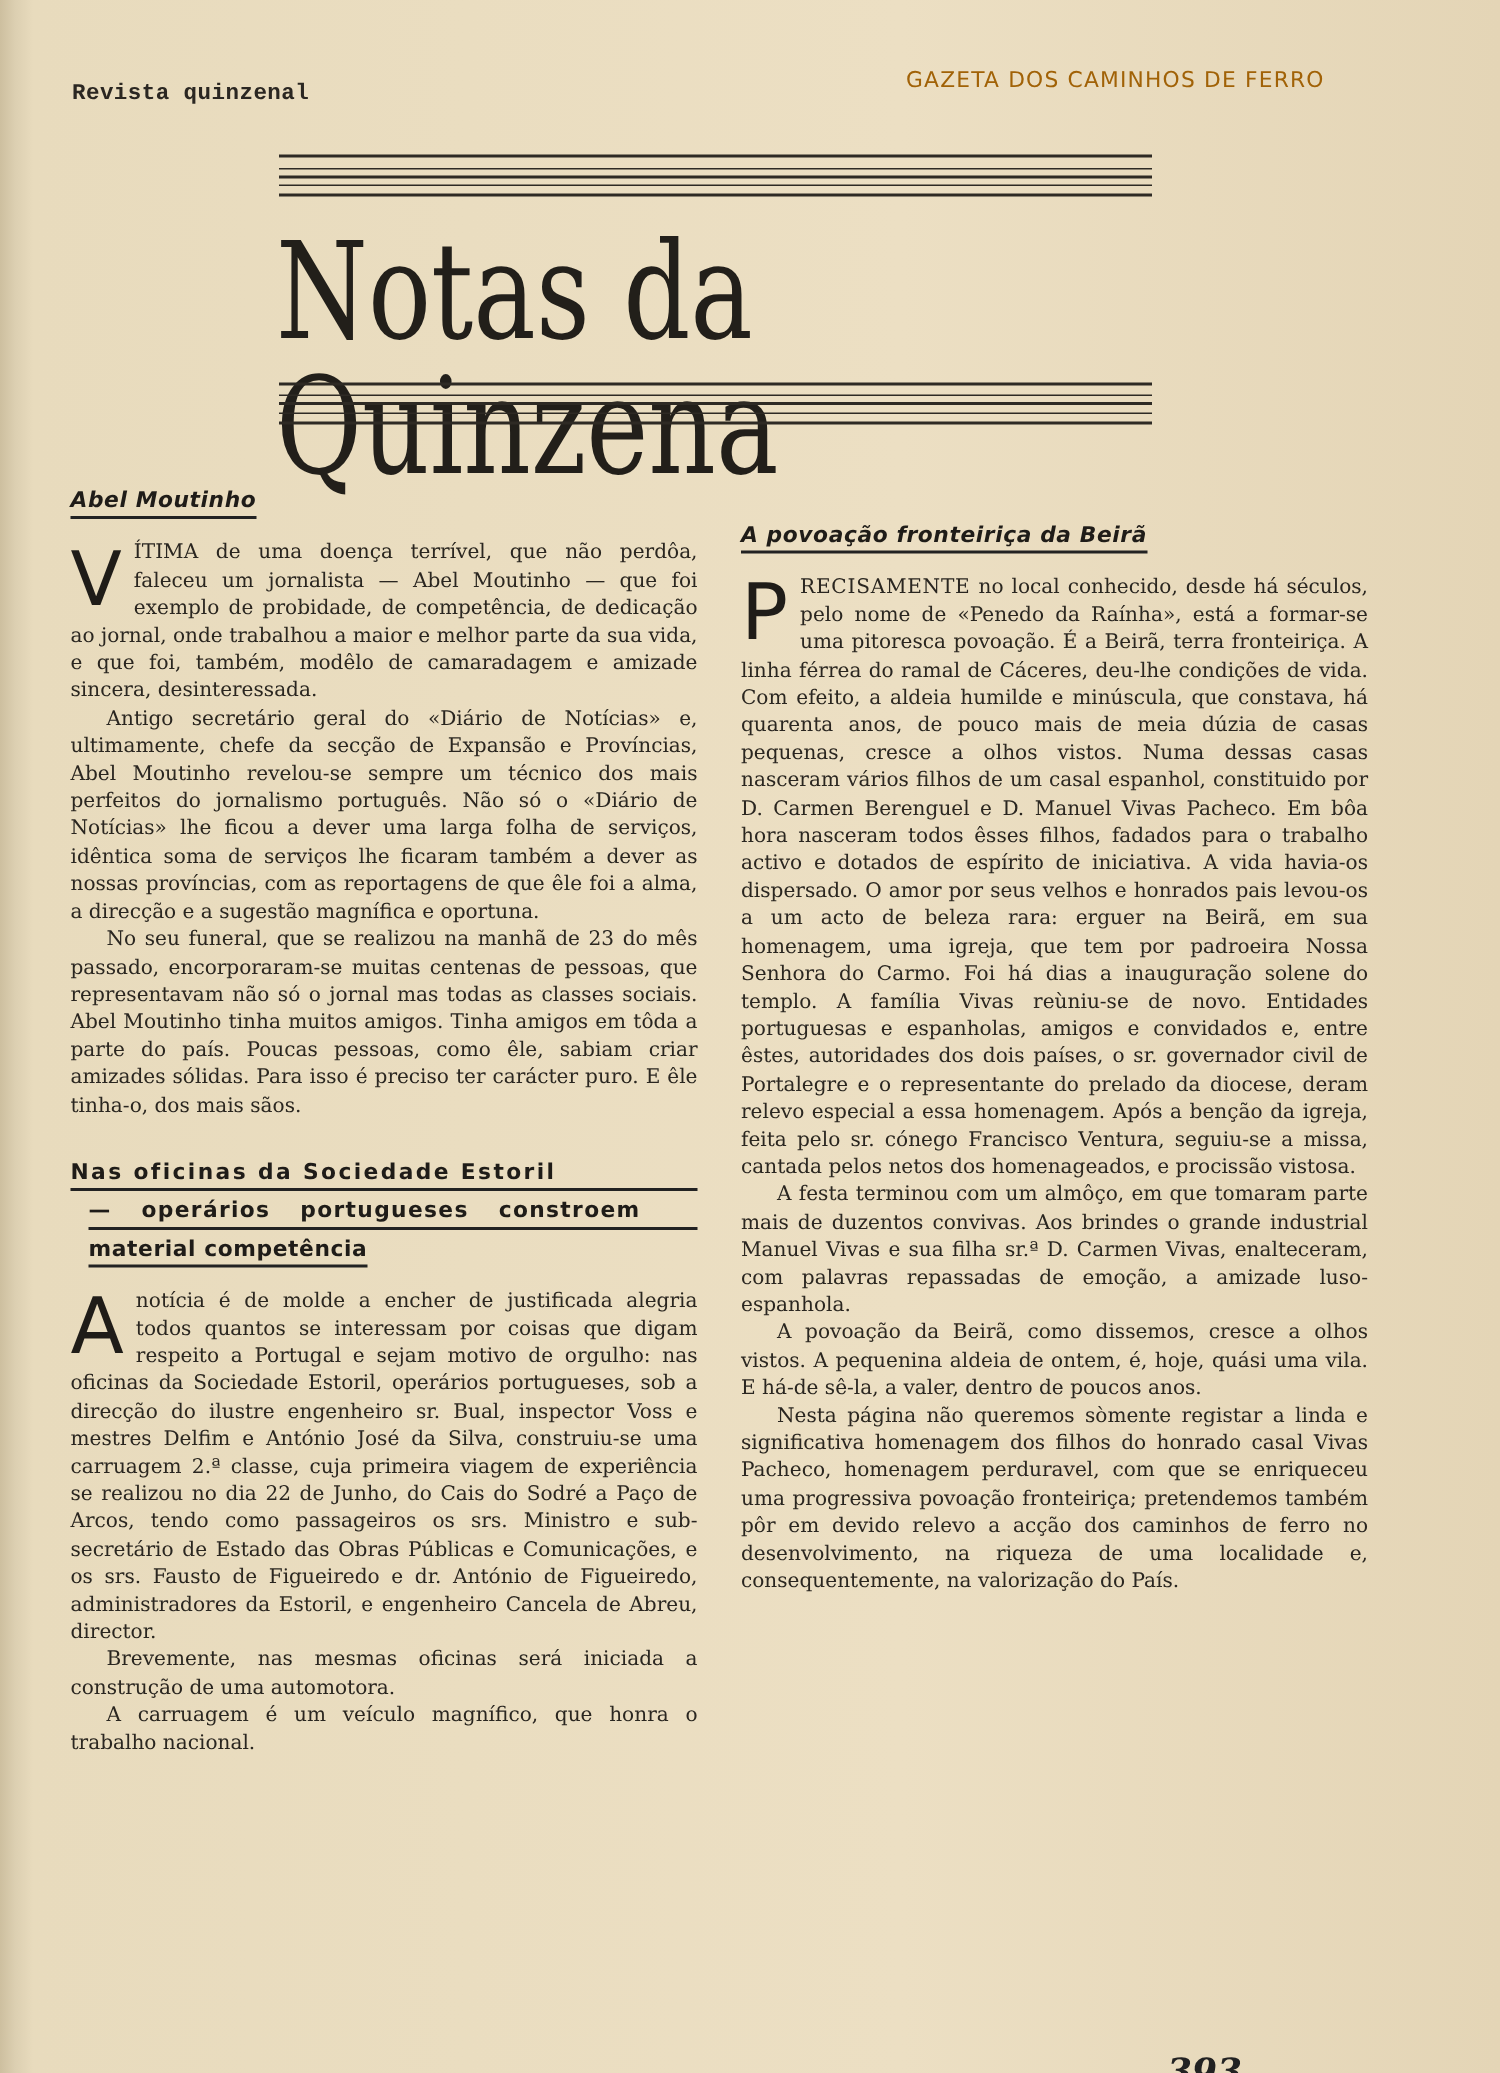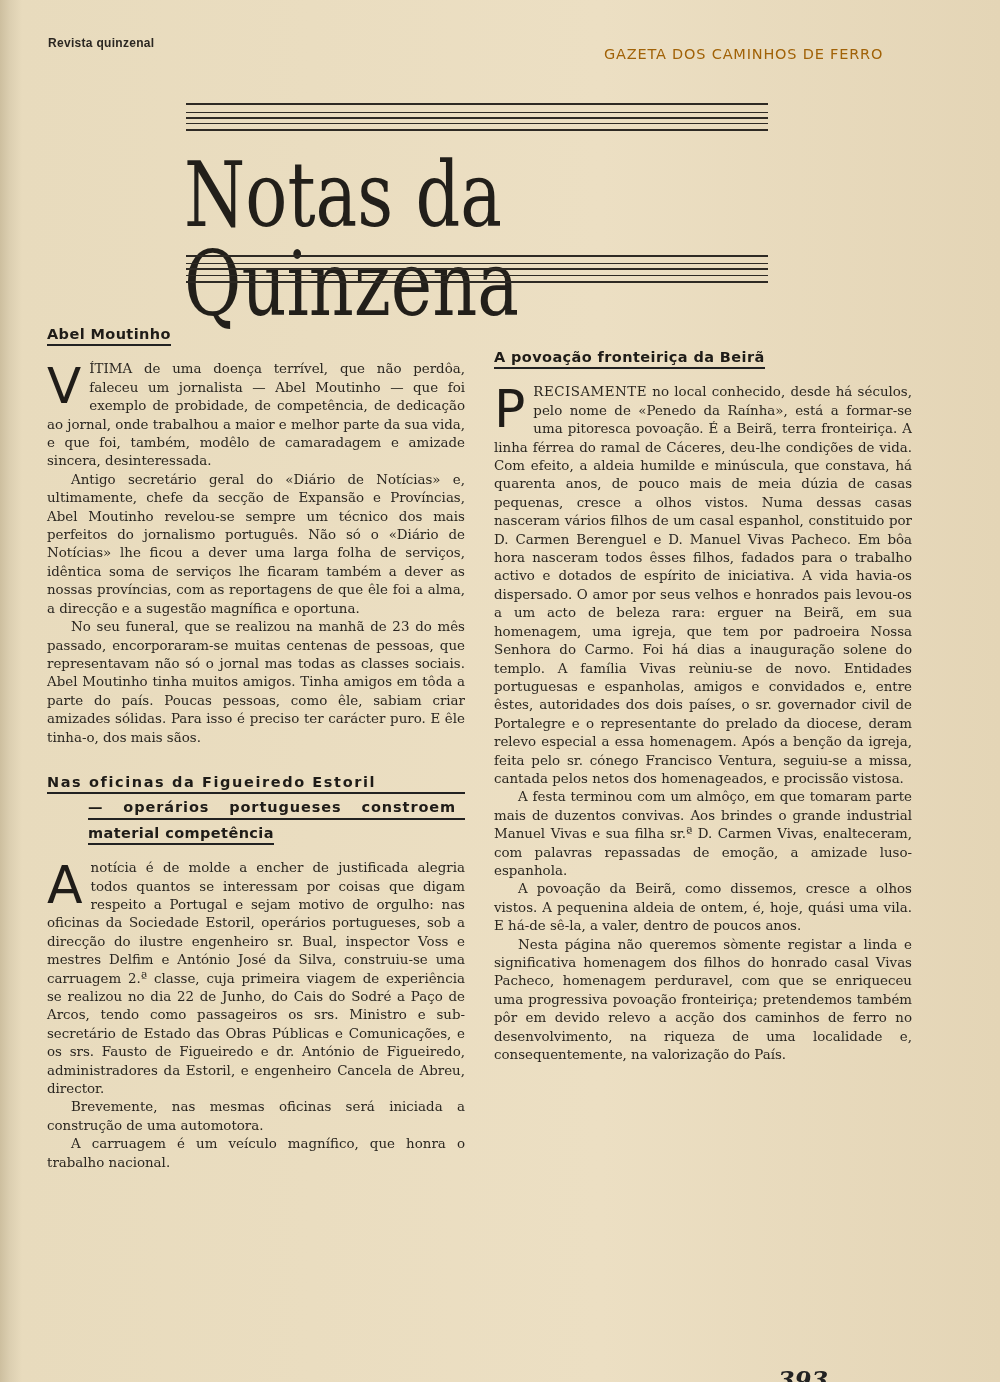--- a/index.html
+++ b/index.html
@@ -7,22 +7,22 @@
     width:1000px; height:1382px; overflow:hidden;
     background:#e9dcbf;
     background-image:
       linear-gradient(90deg, #cdbf9f 0px, #dccfb1 10px, #e8dbbd 22px, #ecdfc3 60%, #e4d5b6 100%);
     font-family:"DejaVu Serif", serif;
     color:#2a2620;
     position:relative;
   }
   .page { position:absolute; left:0; top:0; width:1000px; height:1382px; }
   .running-head-left {
-    position:absolute; left:48px; top:36px;
-    font-family:Liberation Sans, sans-serif; font-weight:bold; font-size:12px;
+    position:absolute; left:48px; top:54px;
+    font-family:Liberation Mono, monospace; font-weight:bold; font-size:15px;
     letter-spacing:0.3px; color:#2b2722;
   }
   .running-head-right {
     position:absolute; left:604px; top:46px;
     font-family:"DejaVu Sans", sans-serif; font-weight:normal; font-size:14.5px;
     letter-spacing:0.8px; color:#a16207;
   }
   .rules { position:absolute; left:186px; width:582px; }
   .rules div { background:#2e2a24; position:absolute; left:0; width:100%; }
   .rules-top { top:103px; height:30px; }
@@ -34,25 +34,26 @@
     transform:scaleY(1.28); transform-origin:top left;
   }
   .col { position:absolute; font-size:13.4px; line-height:18.4px; text-align:justify; }
   .col-left { left:47px; top:325px; width:418px; }
   .col-right { left:494px; top:322px; width:418px; }
   .heading {
     font-family:"DejaVu Sans", sans-serif; font-weight:900; font-size:14.5px;
     color:#1f1c18; display:inline-block;
     border-bottom:2px solid #222; padding-bottom:1px; margin:0;
     letter-spacing:0.4px;
+    font-style:italic;
   }
   .heading-block { margin-bottom:14px; }
   .heading-multi { font-family:"DejaVu Sans", sans-serif; font-weight:900; font-size:14.5px; color:#1f1c18; letter-spacing:1.6px; }
   .heading-multi .ln { display:block; border-bottom:2px solid #222; padding-bottom:1px; margin-bottom:4px; }
-  .heading-multi .indent { margin-left:41px; }
+  .heading-multi .indent { margin-left:12px; }
   .heading-multi .ln2 { letter-spacing:0.9px; word-spacing:14px; }
   .heading-multi .ln3 { display:inline-block; letter-spacing:0.4px; }
   p { margin:0; text-indent:24px; }
   p.noindent { text-indent:0; }
   .dropcap {
     float:left; font-family:"DejaVu Sans", sans-serif; font-weight:normal;
     font-size:52px; line-height:44px; margin:4px 8px 0 0; color:#1f1c18;
   }
   .dropcap-V { font-size:50px; }
   .lead-caps { letter-spacing:0.5px; }
@@ -98,21 +99,21 @@
       <p class="noindent">
         <span class="dropcap dropcap-V">V</span><span>ÍTIMA de uma doença terrível, que não perdôa, faleceu um jornalista — Abel Moutinho — que foi exemplo de probidade, de competência, de dedicação ao jornal, onde trabalhou a maior e melhor parte da sua vida, e que foi, também, modêlo de camaradagem e amizade sincera, desinteressada.</span>
       </p>
       <p>Antigo secretário geral do «Diário de Notícias» e, ultimamente, chefe da secção de Expansão e Províncias, Abel Moutinho revelou-se sempre um técnico dos mais perfeitos do jornalismo português. Não só o «Diário de Notícias» lhe ficou a dever uma larga folha de serviços, idêntica soma de serviços lhe ficaram também a dever as nossas províncias, com as reportagens de que êle foi a alma, a direcção e a sugestão magnífica e oportuna.</p>
       <p>No seu funeral, que se realizou na manhã de 23 do mês passado, encorporaram-se muitas centenas de pessoas, que representavam não só o jornal mas todas as classes sociais. Abel Moutinho tinha muitos amigos. Tinha amigos em tôda a parte do país. Poucas pessoas, como êle, sabiam criar amizades sólidas. Para isso é preciso ter carácter puro. E êle tinha-o, dos mais sãos.</p>
     </div>
 
     <div class="spacer-m"></div>
 
     <div class="heading-multi">
-      <span class="ln">Nas oficinas da Figueiredo Estoril</span>
+      <span class="ln">Nas oficinas da Sociedade Estoril</span>
       <span class="ln indent ln2">— operários portugueses constroem</span>
       <span class="ln indent ln3">material competência</span>
     </div>
     <div class="spacer-s"></div>
     <div>
       <p class="noindent">
         <span class="dropcap">A</span><span>notícia é de molde a encher de justificada alegria todos quantos se interessam por coisas que digam respeito a Portugal e sejam motivo de orgulho: nas oficinas da Sociedade Estoril, operários portugueses, sob a direcção do ilustre engenheiro sr. Bual, inspector Voss e mestres Delfim e António José da Silva, construiu-se uma carruagem 2.ª classe, cuja primeira viagem de experiência se realizou no dia 22 de Junho, do Cais do Sodré a Paço de Arcos, tendo como passageiros os srs. Ministro e sub-secretário de Estado das Obras Públicas e Comunicações, e os srs. Fausto de Figueiredo e dr. António de Figueiredo, administradores da Estoril, e engenheiro Cancela de Abreu, director.</span>
       </p>
       <p>Brevemente, nas mesmas oficinas será iniciada a construção de uma automotora.</p>
       <p>A carruagem é um veículo magnífico, que honra o trabalho nacional.</p>

